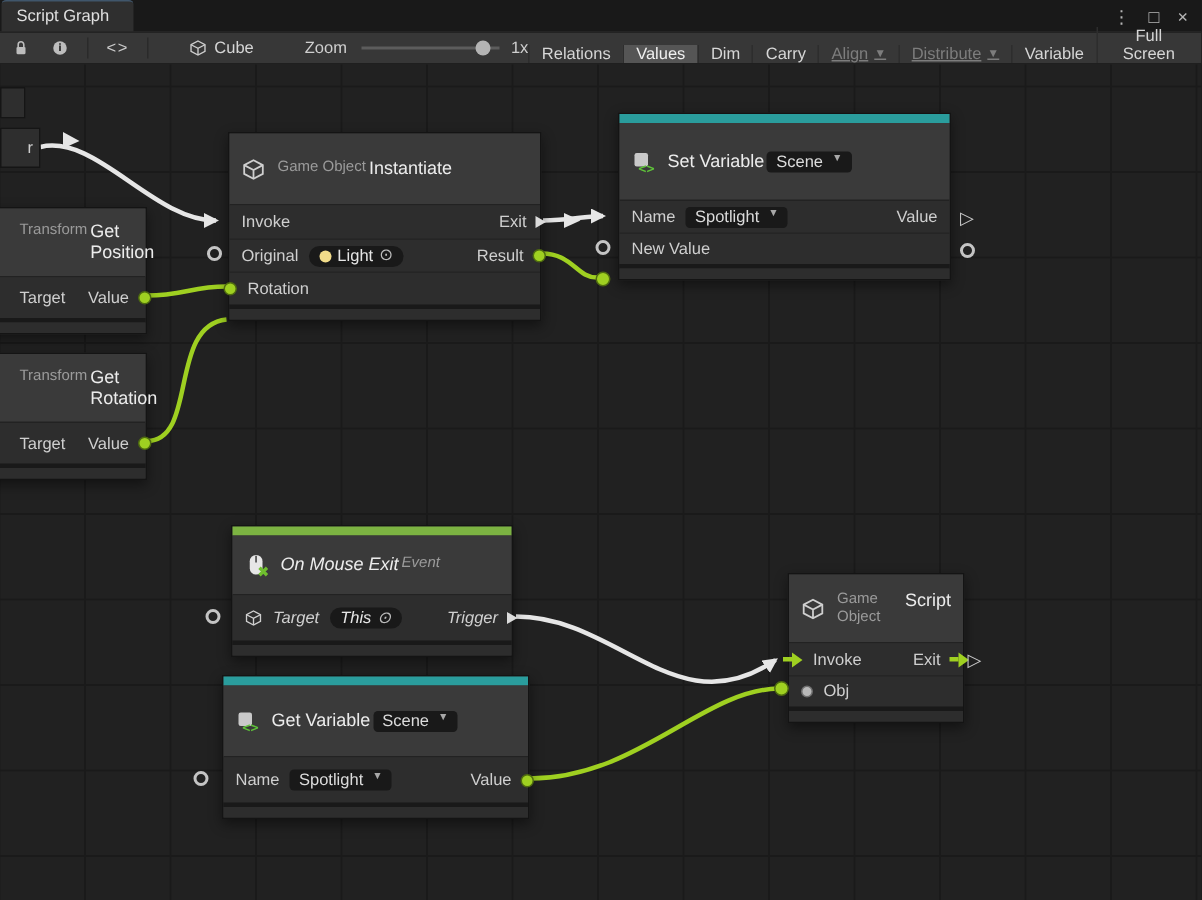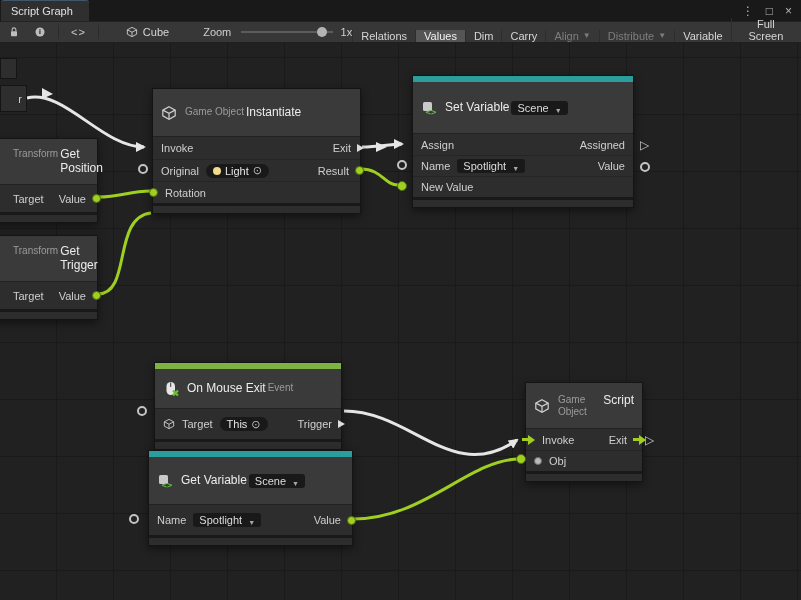--- a/index.html
+++ b/index.html
@@ -20,21 +20,21 @@
   .code-glyph{font-size:11px;letter-spacing:1px;color:#c9c9c9;}
   .tb-target{display:inline-flex;align-items:center;gap:5px;padding:0 8px;margin-left:14px;height:100%;}
   .zoom-label{margin-left:26px;color:#cfcfcf;}
   .slider{position:relative;width:92px;height:12px;margin-left:10px;display:inline-block;}
   .slider .track{position:absolute;left:0;right:0;top:5px;height:2px;background:#5c5c5c;}
   .slider .handle{position:absolute;top:1px;left:76px;width:10px;height:10px;border-radius:50%;background:#b4b4b4;}
   .zoom-value{margin-left:8px;color:#cfcfcf;}
   .tb-buttons{margin-left:auto;display:flex;height:100%;align-items:flex-end;}
   .tb-btn{background:transparent;border:none;border-left:1px solid #2d2d2d;color:#d6d6d6;font-size:11px;font-family:inherit;padding:0 8px;display:inline-flex;align-items:center;gap:4px;cursor:default;}
   .tb-btn.active{background:#555555;color:#f0f0f0;}
-  .tb-btn.disabled{color:#7d7d7d;}
+  .tb-btn.disabled{color:#7d7d7d;text-decoration:underline;}
   .dd-caret{font-size:8px;line-height:1;}
 
   
   .canvas{position:relative;flex:1;overflow:hidden;background-color:#212121;
     background-image:linear-gradient(#1a1a1a 1px,transparent 1px),linear-gradient(90deg,#1a1a1a 1px,transparent 1px);
     background-size:57px 57px;background-position:-1px 14px;}
   .wires{position:absolute;left:0;top:0;pointer-events:none;}
 
   
   .node{position:absolute;border:1px solid #141414;box-shadow:0 3px 8px rgba(0,0,0,.45);font-size:11px;background:#2d2d2d;}
@@ -55,21 +55,21 @@
   .gap{height:3px;background:#191919;}
   .footer{height:7px;background:#2d2d2d;}
 
   .i16{width:16px;height:16px;flex:none;}
   .i12{width:12px;height:12px;flex:none;}
 
   
   .pill{background:#191919;border-radius:9px;padding:1px 7px;display:inline-flex;align-items:center;gap:4px;color:#e6e6e6;font-size:11px;white-space:nowrap;}
   .pill .picker{color:#bdbdbd;font-size:11px;line-height:1;}
   .light-dot{width:8px;height:8px;border-radius:50%;background:#f2dc8a;flex:none;}
-  .dropdown{background:#191919;border-radius:3px;padding:1px 6px;display:inline-flex;align-items:flex-end;gap:6px;color:#dcdcdc;font-size:11px;width:max-content;white-space:nowrap;}
+  .dropdown{background:#191919;border-radius:3px;padding:1px 6px;display:inline-flex;align-items:flex-start;gap:6px;color:#dcdcdc;font-size:11px;width:max-content;white-space:nowrap;}
   .dd-arrow{font-size:7px;color:#a8a8a8;line-height:1;}
 
   
   .pdot{width:9px;height:9px;border-radius:50%;background:#9fd021;border:1px solid #4e6a10;flex:none;}
   .pdot.gray{background:#b9b9b9;border-color:#6e6e6e;width:8px;height:8px;}
   .port-l{margin-left:-12px;}
   .port-r{margin-right:-12px;}
   .tri-out{width:0;height:0;border-left:7px solid #dcdcdc;border-top:4.5px solid transparent;border-bottom:4.5px solid transparent;flex:none;}
   .garrow{position:relative;width:13px;height:10px;flex:none;}
   .garrow::before{content:"";position:absolute;left:0;top:3.5px;width:6px;height:3px;background:#9fd021;}
@@ -210,21 +210,21 @@
         </div>
       </div>
       <div class="gap"></div>
         <div class="footer"></div>
     </div>
 
     <div class="node" style="left:-48px;top:192px;width:146px;">
       <div class="nhead" style="height:46px;">
         <div class="hcol" style="padding-left:52px;">
           <span class="cat">Transform</span>
-          <span class="ttl">Get Trigger</span>
+          <span class="ttl">Get Rotation</span>
         </div>
       </div>
       <div class="nrows">
         <div class="row r27">
           <span class="lbl" style="padding-left:52px;">Target</span>
           <span class="right">
             <span class="lbl">Value</span>
             <span class="pdot port-r"></span>
           </span>
         </div>
@@ -281,44 +281,38 @@
         <div class="hcol">
           <span class="ttl">Set Variable</span>
           <span class="dropdown">
             <span>Scene</span>
             <span class="dd-arrow">▼</span>
           </span>
         </div>
       </div>
       <div class="nrows">
         <div class="row r21">
-          <span class="lbl">Assign</span>
-          <span class="right">
-            <span class="lbl">Assigned</span>
-          </span>
-        </div>
-        <div class="row r21">
           <span class="lbl">Name</span>
           <span class="dropdown">
             <span>Spotlight</span>
             <span class="dd-arrow">▼</span>
           </span>
           <span class="right">
             <span class="lbl">Value</span>
           </span>
         </div>
         <div class="row r21">
           <span class="lbl">New Value</span>
         </div>
       </div>
       <div class="gap"></div>
         <div class="footer"></div>
     </div>
 
-    <div class="node" style="left:154px;top:319px;width:188px;">
+    <div class="node" style="left:154px;top:307px;width:188px;font-style:italic;">
       <div class="strip-green"></div>
       <div class="nhead" style="height:40px;">
         <svg class="i16" viewBox="0 0 16 16">
             <use href="#icon-mouse"></use>
           </svg>
         <div class="hcol">
           <span class="ttl">On Mouse Exit</span>
           <span class="cat">Event</span>
         </div>
       </div>

